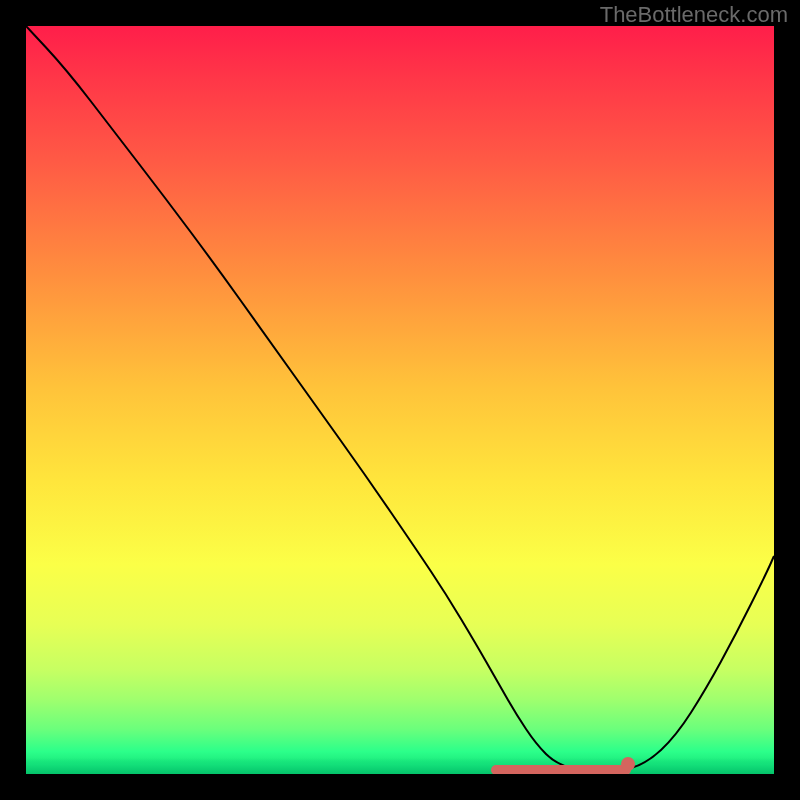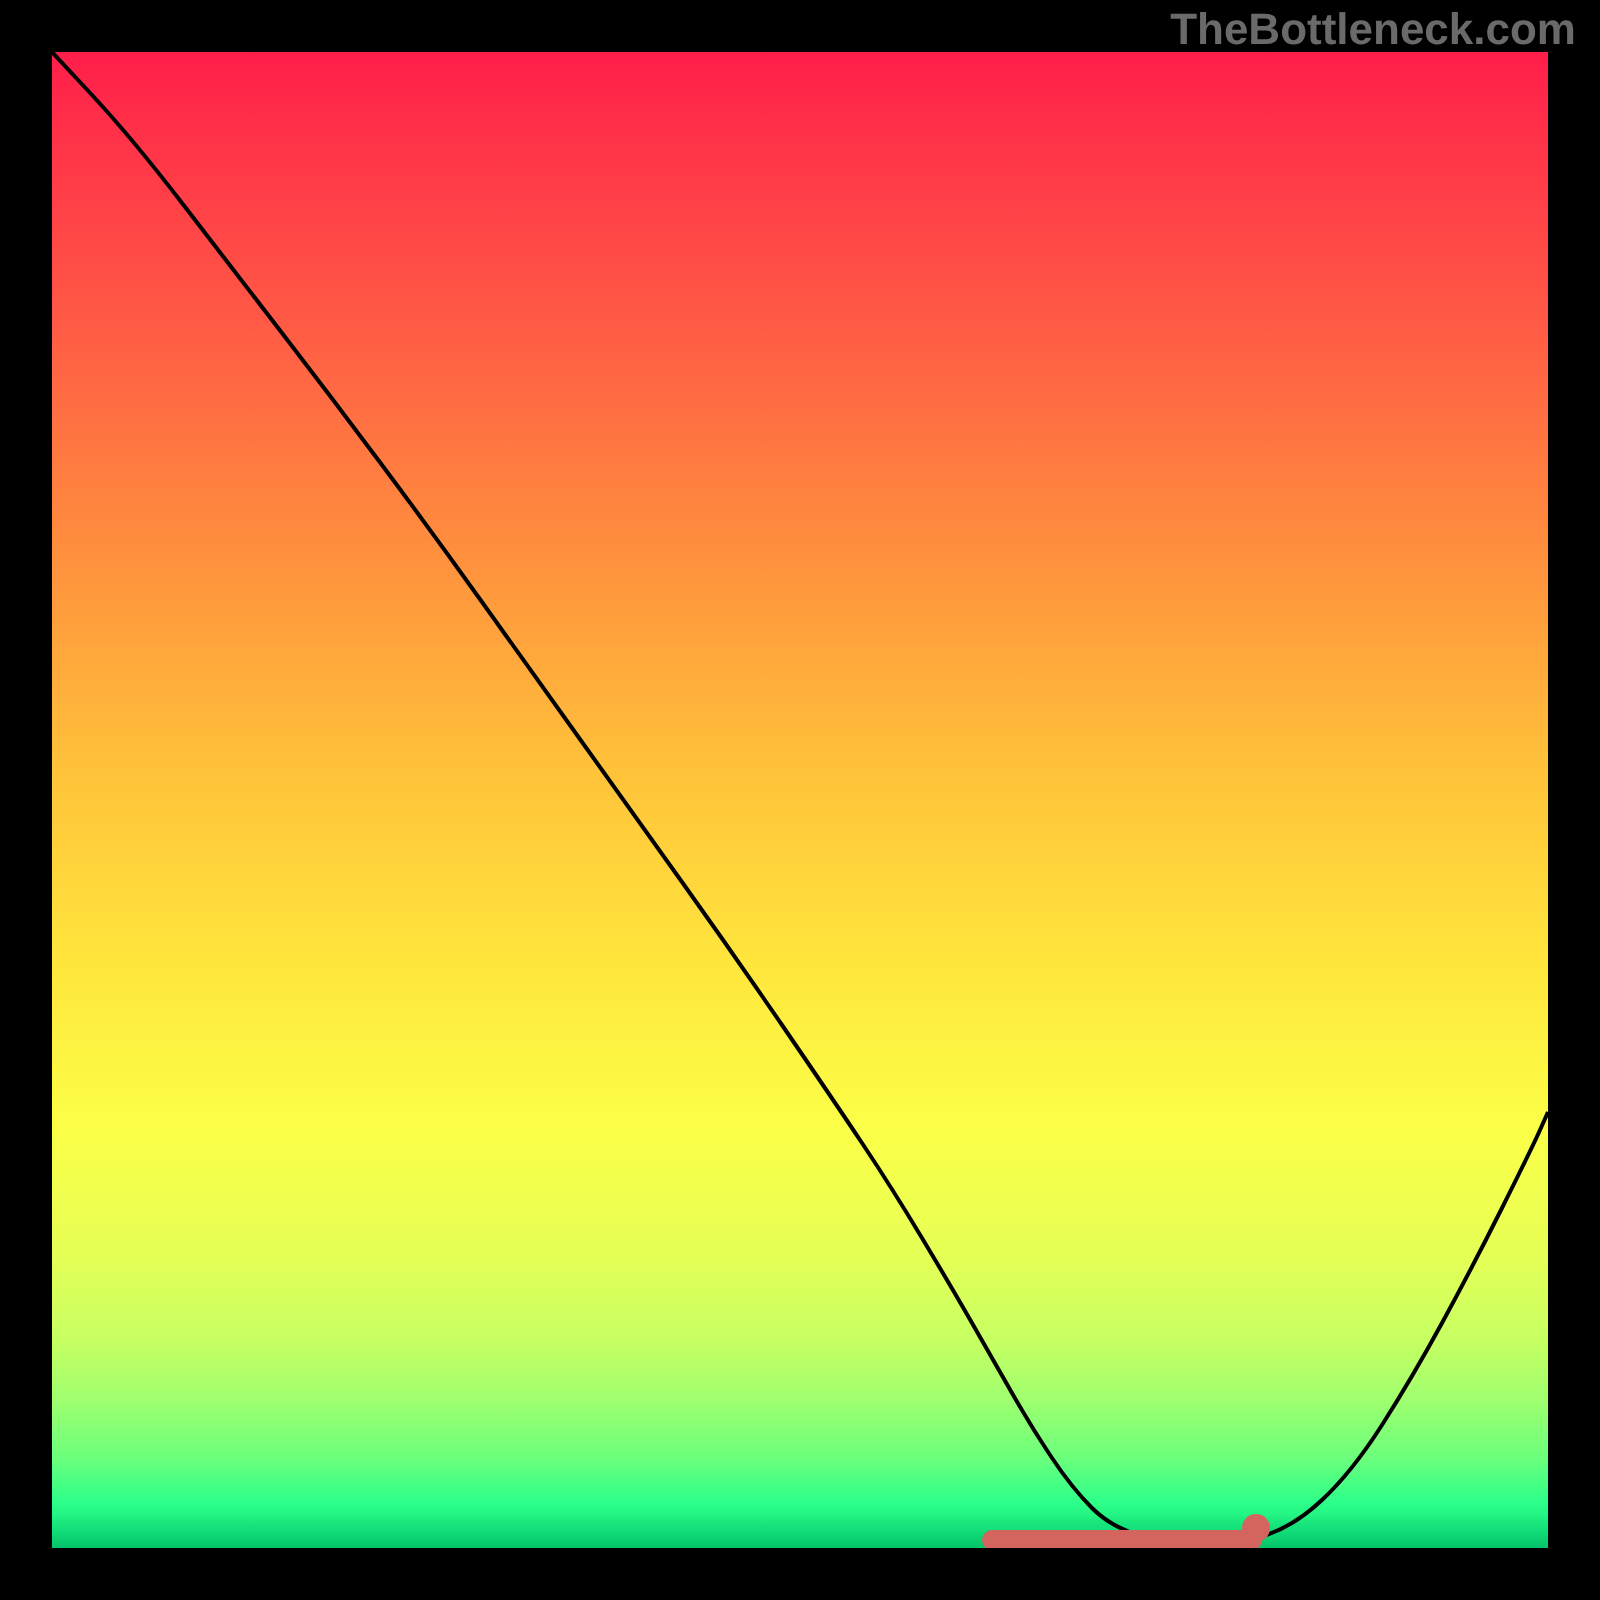--- a/index.html
+++ b/index.html
@@ -16,21 +16,21 @@
     width: 800px;
     height: 800px;
     background: #000;
   }
   .watermark {
     position: absolute;
     top: 2px;
     right: 12px;
     color: #6a6a6a;
     font-size: 22px;
-    font-weight: 700;
+    font-weight: 400;
     z-index: 3;
     user-select: none;
   }
   .plot-area {
     position: absolute;
     left: 26px;
     top: 26px;
     width: 748px;
     height: 748px;
   }

